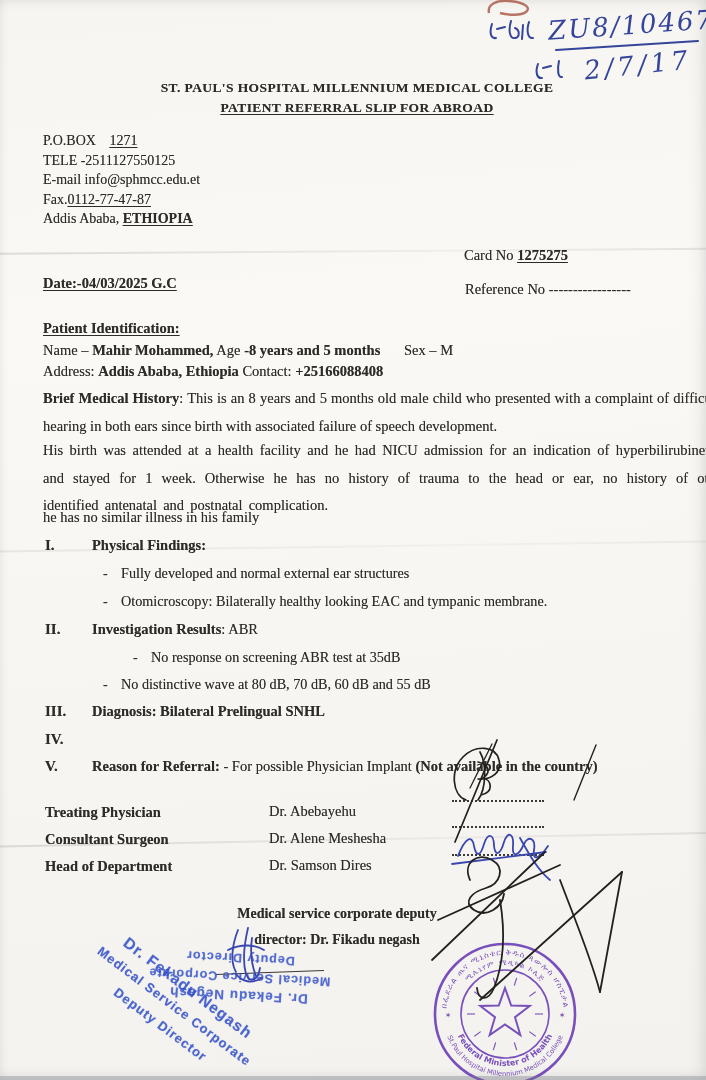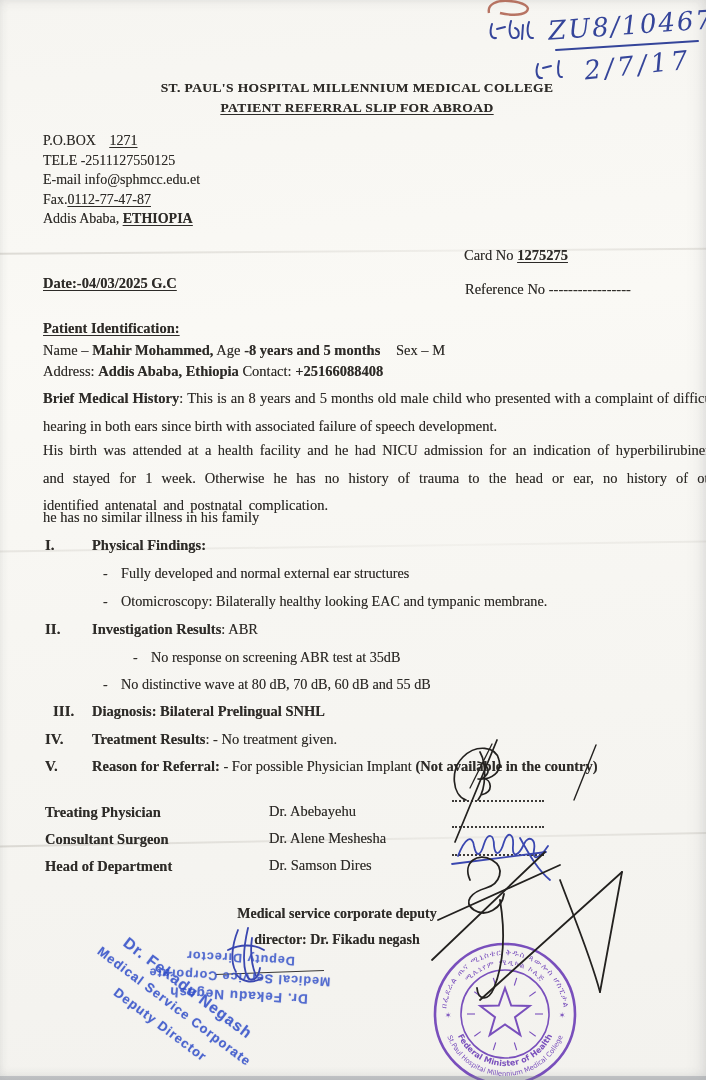--- a/index.html
+++ b/index.html
@@ -74,21 +74,21 @@
     <span>Reference No</span>
     <span>-----------------</span>
   </div>
 
   <div class="abs b u soft" style="left:6px;top:320px;">Patient Identification:</div>
   <div class="abs soft" style="left:6px;top:342px;">
     <span>Name –</span>
     <span class="b">Mahir Mohammed,</span>
     <span>Age</span>
     <span class="b">-8 years and 5 months</span>
-    <span style="margin-left:12px;">Sex – M</span>
+    <span style="margin-left:20px;">Sex – M</span>
   </div>
   <div class="abs soft" style="left:6px;top:363px;">
     <span>Address:</span>
     <span class="b">Addis Ababa, Ethiopia</span>
     <span>Contact:</span>
     <span class="b">+25166088408</span>
   </div>
 
   <div class="abs j soft" style="left:6px;top:385px;width:684px;line-height:27.5px;">
     <span class="b">Brief Medical History</span><span>: This is an 8 years and 5 months old male child who presented with a complaint of difficulty hearing in both ears since birth with associated failure of speech development.</span>
@@ -109,27 +109,24 @@
   <div class="sechead soft" style="top:621px;">
     <span class="b">Investigation Results</span><span>: ABR</span>
   </div>
   <div class="bullet soft" style="top:649px;margin-left:30px;">
     <span class="dash">-</span><span>No response on screening ABR test at 35dB</span>
   </div>
   <div class="bullet soft" style="top:676px;">
     <span class="dash">-</span><span>No distinctive wave at 80 dB, 70 dB, 60 dB and 55 dB</span>
   </div>
 
-  <div class="roman soft" style="top:703px;margin-left:8px;">III.</div>
+  <div class="roman soft" style="top:703px;">III.</div>
   <div class="sechead b soft" style="top:703px;">Diagnosis: Bilateral Prelingual SNHL</div>
 
   <div class="roman soft" style="top:731px;">IV.</div>
-  <div class="sechead soft" style="top:731px;">
-    <span class="b">Treatment Results</span><span>: - No treatment given.</span>
-  </div>
 
   <div class="roman soft" style="top:758px;">V.</div>
   <div class="sechead soft" style="top:758px;">
     <span class="b">Reason for Referral:</span><span> - For possible Physician Implant </span><span class="b">(Not available in the country)</span>
   </div>
 
   <div class="abs b soft" style="left:8px;top:804px;">Treating Physician</div>
   <div class="abs soft" style="left:232px;top:803px;">Dr. Abebayehu</div>
   <div class="dotline" style="left:452px;top:800px;"></div>
 

